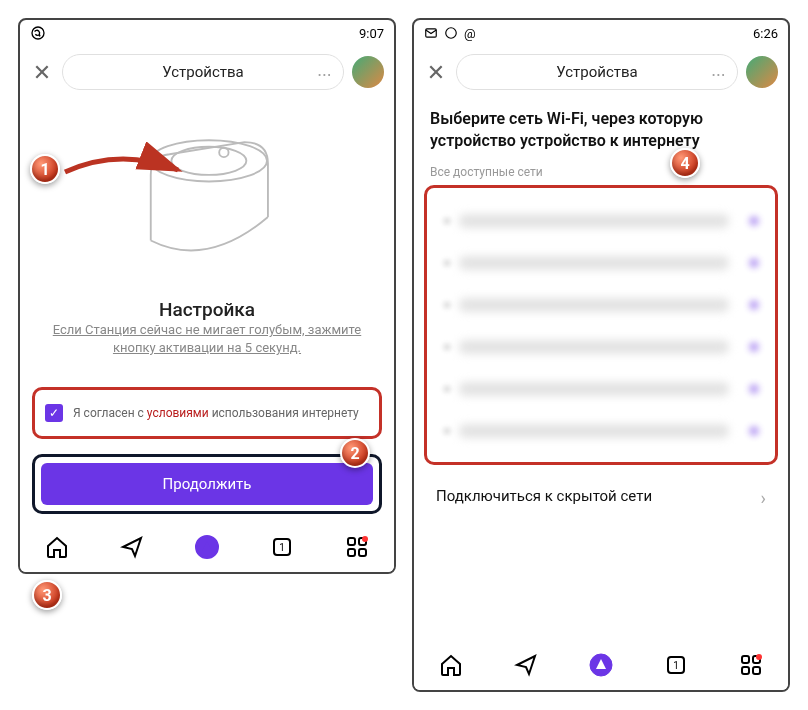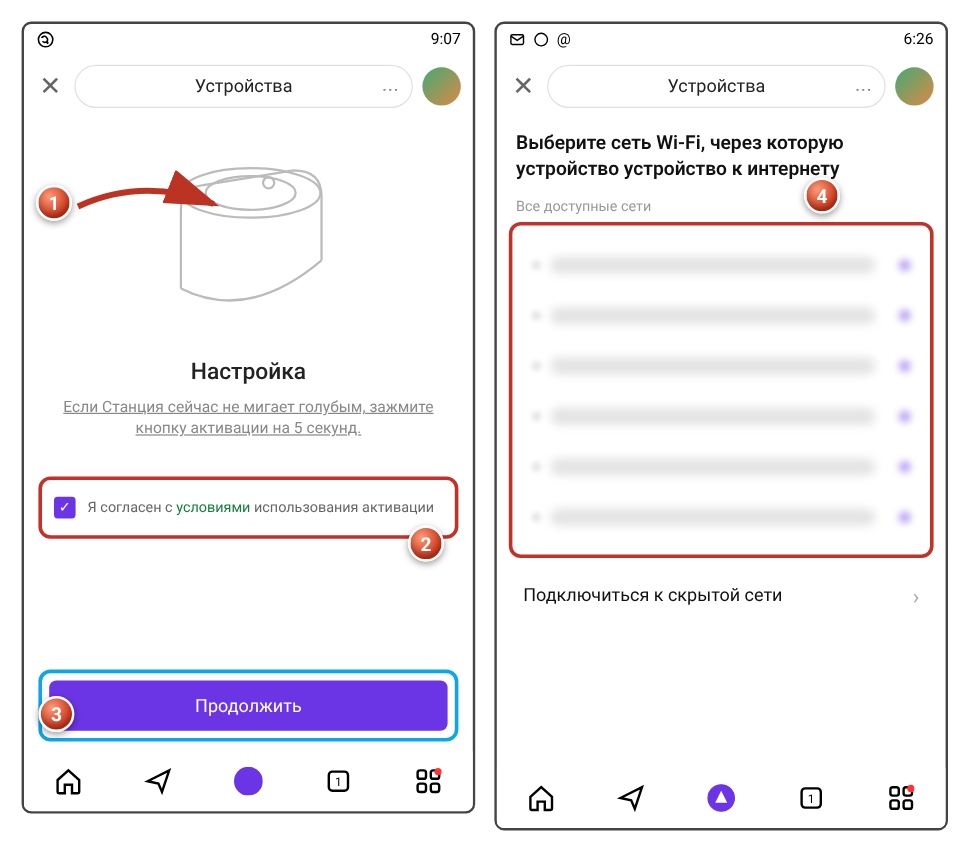--- a/index.html
+++ b/index.html
@@ -1,36 +1,36 @@
 <!DOCTYPE html>
 <html><head>
 <meta charset="utf-8">
 <style>
 * { margin:0; padding:0; box-sizing:border-box; font-family:-apple-system,BlinkMacSystemFont,"Segoe UI",Roboto,sans-serif; }
 body { background:#fff; width:808px; height:710px; position:relative; }
 .frame { position:absolute; border:2px solid #444; border-radius:8px; background:#fff; overflow:hidden; }
-.frame.left { left:18px; top:18px; width:378px; height:660px; }
+.frame.left { left:18px; top:18px; width:378px; height:556px; }
 .frame.right { left:412px; top:18px; width:378px; height:674px; }
 .status-bar { display:flex; justify-content:space-between; align-items:center; height:26px; padding:0 10px; font-size:13px; color:#000; }
 .status-icons { display:flex; gap:6px; align-items:center; }
 .header { display:flex; align-items:center; padding:8px 10px; gap:8px; }
 .close-x { font-size:22px; color:#666; width:24px; text-align:center; cursor:pointer; }
 .searchbox { flex:1; background:#fff; border:1px solid #e0e0e0; border-radius:18px; height:36px; display:flex; align-items:center; justify-content:center; font-size:15px; color:#222; position:relative; }
 .more-dots { position:absolute; right:10px; color:#888; writing-mode:vertical-lr; letter-spacing:-5px; font-size:14px; }
 .avatar { width:32px; height:32px; border-radius:50%; background:linear-gradient(135deg,#4a7,#d84); }
 .content { padding:0 16px; }
 .illustration { display:flex; justify-content:center; margin:30px 0 20px; }
 .station-svg { width:190px; height:150px; }
-.setup-title { text-align:center; font-size:19px; font-weight:500; color:#222; margin-bottom:10px; }
+.setup-title { text-align:center; font-size:19px; font-weight:500; color:#222; }
 .setup-sub { text-align:center; font-size:13px; color:#888; line-height:1.4; padding:0 10px; margin-bottom:30px;text-decoration:underline; }
 .consent-box { border:3px solid #c43128; border-radius:10px; padding:14px 10px; display:flex; align-items:center; gap:10px; margin:0 -4px; position:relative; }
 .checkbox { width:18px; height:18px; background:#6b35e6; border-radius:3px; display:flex; align-items:center; justify-content:center; color:#fff; font-size:12px; }
 .consent-text { font-size:12px; color:#666; }
-.consent-text .link { color:#15803d; }
-.continue-wrap { position:absolute; bottom:58px; left:12px; right:12px; border:3px solid #0ea5e9; border-radius:10px; padding:6px; }
+.consent-text .link { color:#b91c1c; }
+.continue-wrap { position:absolute; bottom:58px; left:12px; right:12px; border:3px solid #0f172a; border-radius:10px; padding:6px; }
 .continue-btn { width:100%; background:#6b35e6; color:#fff; border:none; border-radius:6px; height:42px; font-size:15px; cursor:pointer; }
 .bottom-nav { position:absolute; bottom:0; left:0; right:0; height:50px; display:flex; justify-content:space-around; align-items:center; background:#fff; }
 .nav-icon { width:26px; height:26px; display:flex; align-items:center; justify-content:center; }
 .nav-icon svg { width:24px; height:24px; }
 .nav-icon.active svg circle { fill:#6b35e6; stroke:#6b35e6; }
 .nav-dot { position:absolute; top:2px; right:2px; width:6px; height:6px; background:#f33; border-radius:50%; }
 .wifi-title { font-size:16px; font-weight:600; color:#111; padding:10px 0 14px; line-height:1.35; }
 .wifi-sub { font-size:12px; color:#999; margin-bottom:6px; }
 .wifi-list { border:3px solid #c43128; border-radius:10px; padding:12px 8px 10px; margin:0 -6px; }
 .wifi-item { display:flex; align-items:center; justify-content:space-between; padding:14px 8px; }
@@ -72,21 +72,21 @@
         <ellipse cx="102" cy="35" rx="40" ry="15"></ellipse>
         <circle cx="118" cy="26" r="5"></circle>
         <path d="M40 120 Q100 150 165 95"></path>
       </svg>
     </div>
     <div class="setup-title">Настройка</div>
     <div class="setup-sub">Если Станция сейчас не мигает голубым, зажмите кнопку активации на 5 секунд.</div>
     <div class="consent-box">
       <div class="checkbox">✓</div>
       <div class="consent-text">
-        <span>Я согласен с </span><span class="link">условиями</span><span> использования активации</span>
+        <span>Я согласен с </span><span class="link">условиями</span><span> использования интернету</span>
       </div>
     </div>
   </div>
   <div class="continue-wrap">
     <button class="continue-btn">Продолжить</button>
   </div>
   <div class="bottom-nav">
     <div class="nav-icon">
         <svg viewBox="0 0 24 24" fill="none" stroke="#000" stroke-width="2">
           <path d="M3 11l9-8 9 8v10a1 1 0 01-1 1h-5v-7h-6v7H4a1 1 0 01-1-1z"></path>

